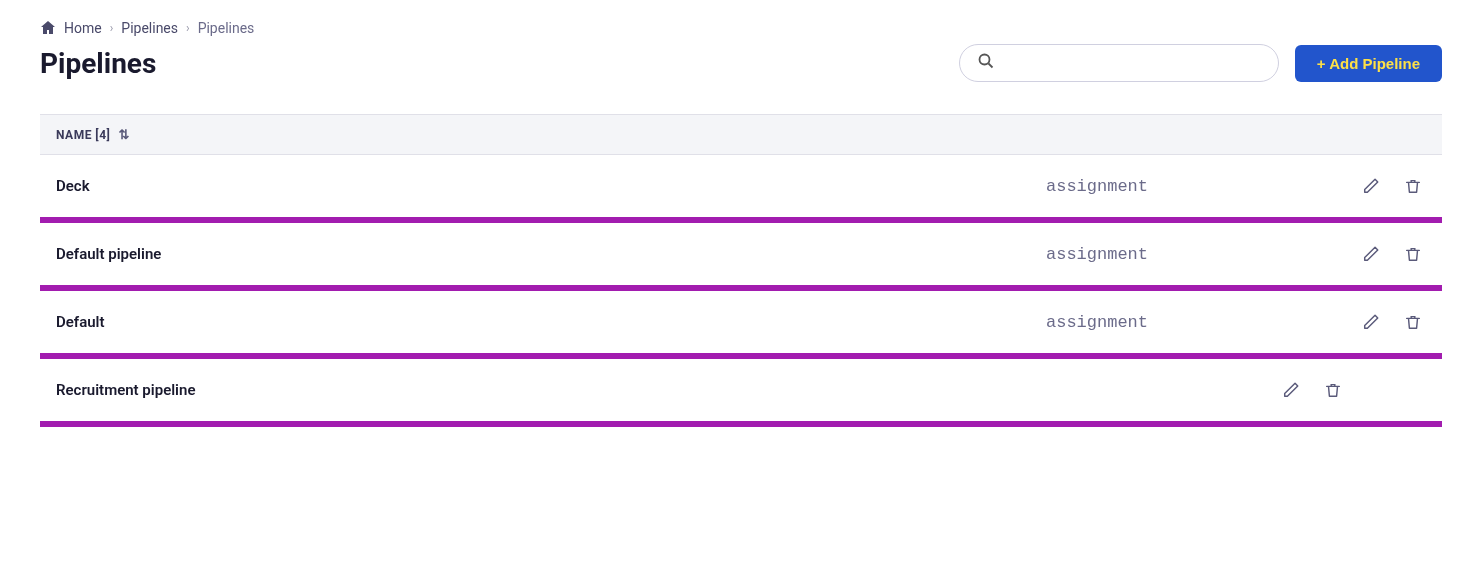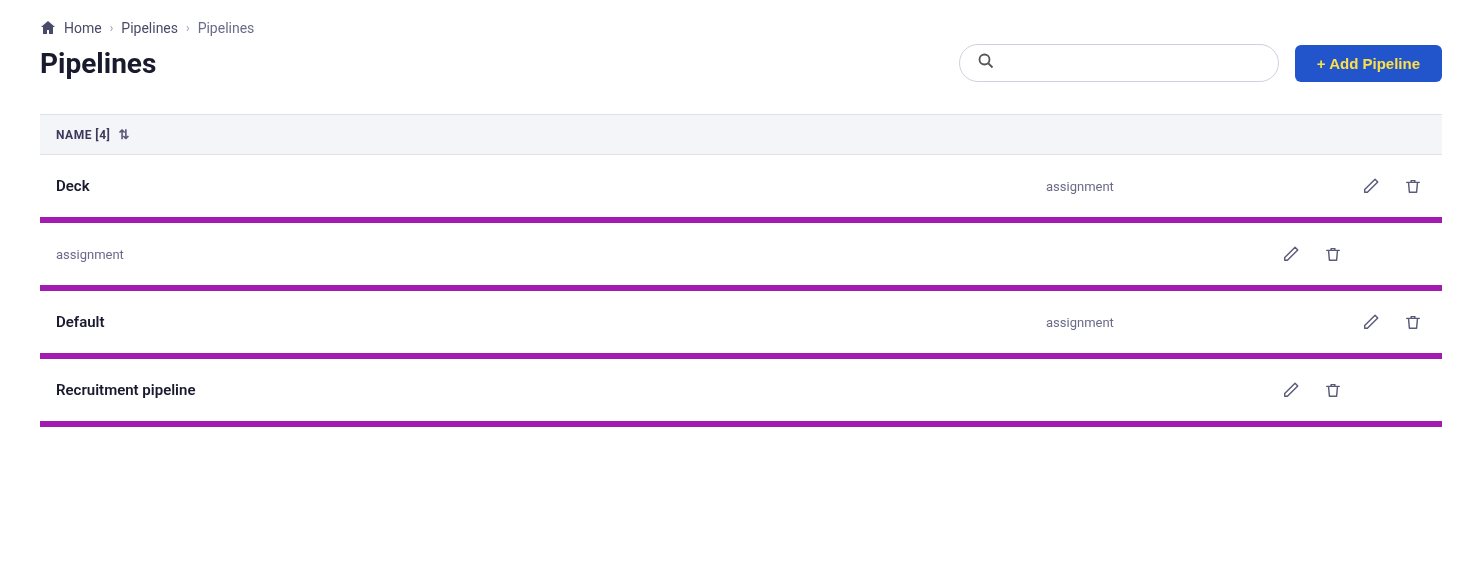--- a/index.html
+++ b/index.html
@@ -156,22 +156,23 @@
       align-items: center;
     }
 
     .cell-name {
       font-size: 15px;
       font-weight: 600;
       color: #1a1a2e;
     }
 
     .cell-type {
-      font-size: 13px;
+      font-size: 17px;
       color: #6b6b8a;
+      font-family: Liberation Mono, monospace;
     }
 
     .cell-actions {
       display: flex;
       align-items: center;
       justify-content: flex-end;
       gap: 16px;
     }
 
     .action-btn {
@@ -253,20 +254,21 @@
         <button class="action-btn" title="Delete">
           <svg class="icon-svg" viewBox="0 0 20 20">
             <polyline points="3,6 17,6" stroke="currentColor" stroke-width="1.6" fill="none" stroke-linecap="round"></polyline>
             <path d="M8 6V4h4v2" stroke="currentColor" stroke-width="1.6" fill="none"></path>
             <path d="M5 6l1 11h8l1-11" stroke="currentColor" stroke-width="1.6" fill="none" stroke-linejoin="round"></path>
           </svg>
         </button>
       </div>
     </div>
         <div class="table-row">
+      <div class="cell-name">Default pipeline</div>
       <div class="cell-type">assignment</div>
       <div class="cell-actions">
         <button class="action-btn" title="Edit">
           <svg class="icon-svg" viewBox="0 0 20 20">
             <path d="M14.5 2.5l3 3L6 17H3v-3L14.5 2.5z" stroke="currentColor" stroke-width="1.6" fill="none" stroke-linejoin="round"></path>
           </svg>
         </button>
         <button class="action-btn" title="Delete">
           <svg class="icon-svg" viewBox="0 0 20 20">
             <polyline points="3,6 17,6" stroke="currentColor" stroke-width="1.6" fill="none" stroke-linecap="round"></polyline>

